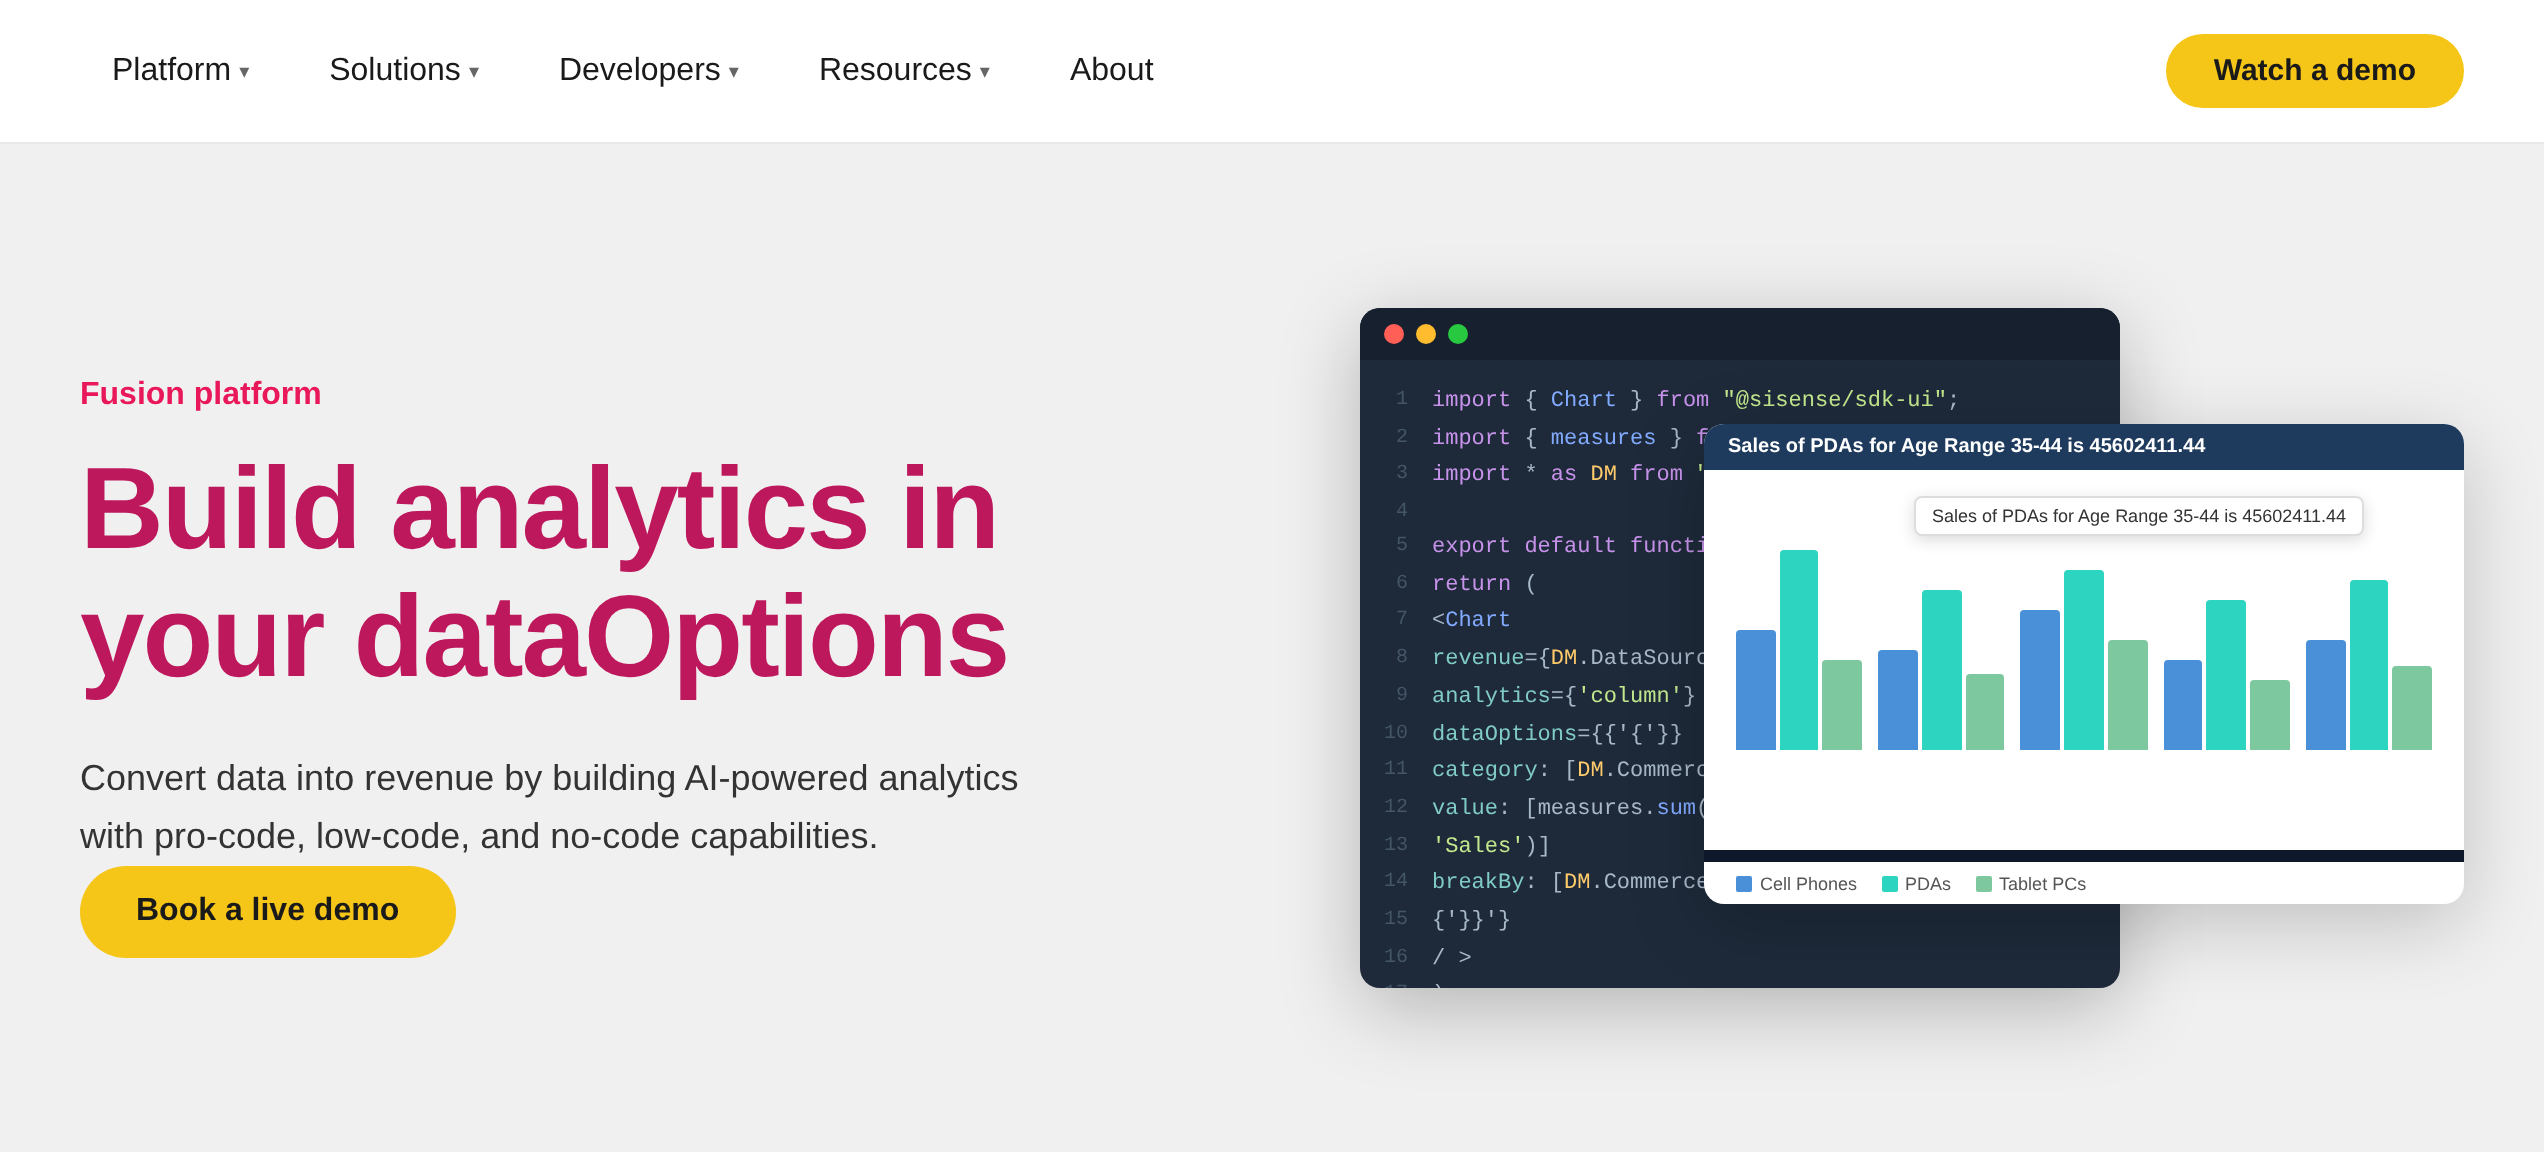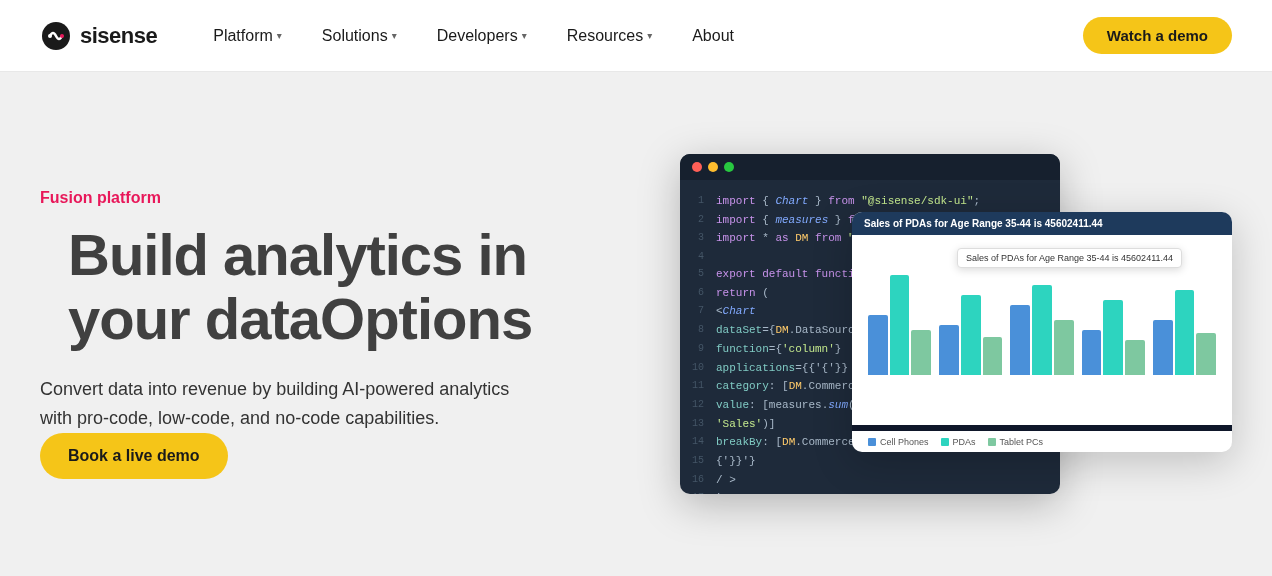--- a/index.html
+++ b/index.html
@@ -100,24 +100,23 @@
     .fusion-label {
       color: #e8185a;
       font-size: 16px;
       font-weight: 600;
       margin-bottom: 16px;
     }
     .hero-title {
       font-size: 58px;
       font-weight: 900;
       line-height: 1.1;
-      color: #404040;
+      color: #be185d;
       margin-bottom: 24px;
       letter-spacing: -1px;
-      margin-left: 28px;
     }
     .hero-desc {
       font-size: 18px;
       color: #333;
       line-height: 1.6;
       max-width: 500px;
     }
     .btn-live-demo {
       padding: 14px 28px;
       background: #f5c518;
@@ -175,21 +174,21 @@
     .line-num {
       color: #445566;
       min-width: 16px;
       text-align: right;
       font-size: 10px;
     }
     .code-text { flex: 1; }
     .kw-import { color: #c792ea; }
     .kw-from { color: #c792ea; }
     .str { color: #c3e88d; }
-    .fn { color: #82aaff; font-style: italic; }
+    .fn { color: #82aaff; }
     .kw { color: #c792ea; }
     .obj { color: #ffcb6b; }
     .prop { color: #80cbc4; }
 
     .chart-window {
       position: absolute;
       right: 0;
       top: 68px;
       width: 380px;
       height: 240px;
@@ -264,29 +263,20 @@
       width: 8px;
       height: 8px;
       border-radius: 1px;
     }
   </style>
 </head>
 <body>
 
 <header>
   <div class="header-left">
-    <div class="logo">
-      <svg class="logo-icon" viewBox="0 0 32 32" fill="none">
-        <circle cx="16" cy="16" r="14" fill="#1a1a1a"></circle>
-        <path d="M10 16 Q13 10 16 16 Q19 22 22 16" stroke="#fff" stroke-width="2.5" fill="none" stroke-linecap="round"></path>
-        <circle cx="10" cy="16" r="2" fill="#fff"></circle>
-        <circle cx="22" cy="16" r="2" fill="#e8185a"></circle>
-      </svg>
-      <span class="logo-text">sisense</span>
-    </div>
     <nav>
       <div class="nav-item">
         <span>Platform</span>
         <span class="nav-chevron">▾</span>
       </div>
       <div class="nav-item">
         <span>Solutions</span>
         <span class="nav-chevron">▾</span>
       </div>
       <div class="nav-item">
@@ -350,29 +340,29 @@
         <div class="code-line">
             <span class="line-num">6</span>
             <span class="code-text">  <span class="kw">return</span> (</span>
           </div>
         <div class="code-line">
             <span class="line-num">7</span>
             <span class="code-text">    &lt;<span class="fn">Chart</span></span>
           </div>
         <div class="code-line">
             <span class="line-num">8</span>
-            <span class="code-text">      <span class="prop">dataSet</span>={<span class="obj">DM</span>.DataSource}</span>
+            <span class="code-text">      <span class="prop">revenue</span>={<span class="obj">DM</span>.DataSource}</span>
           </div>
         <div class="code-line">
             <span class="line-num">9</span>
-            <span class="code-text">      <span class="prop">function</span>={<span class="str">'column'</span>}</span>
+            <span class="code-text">      <span class="prop">analytics</span>={<span class="str">'column'</span>}</span>
           </div>
         <div class="code-line">
             <span class="line-num">10</span>
-            <span class="code-text">      <span class="prop">applications</span>={{'{'}}</span>
+            <span class="code-text">      <span class="prop">dataOptions</span>={{'{'}}</span>
           </div>
         <div class="code-line">
             <span class="line-num">11</span>
             <span class="code-text">        <span class="prop">category</span>: [<span class="obj">DM</span>.Commerce.<span class="prop">AgeRange</span>],</span>
           </div>
         <div class="code-line">
             <span class="line-num">12</span>
             <span class="code-text">        <span class="prop">value</span>: [measures.<span class="fn">sum</span>(<span class="obj">DM</span>.Commerce.Revenue,</span>
           </div>
         <div class="code-line">

